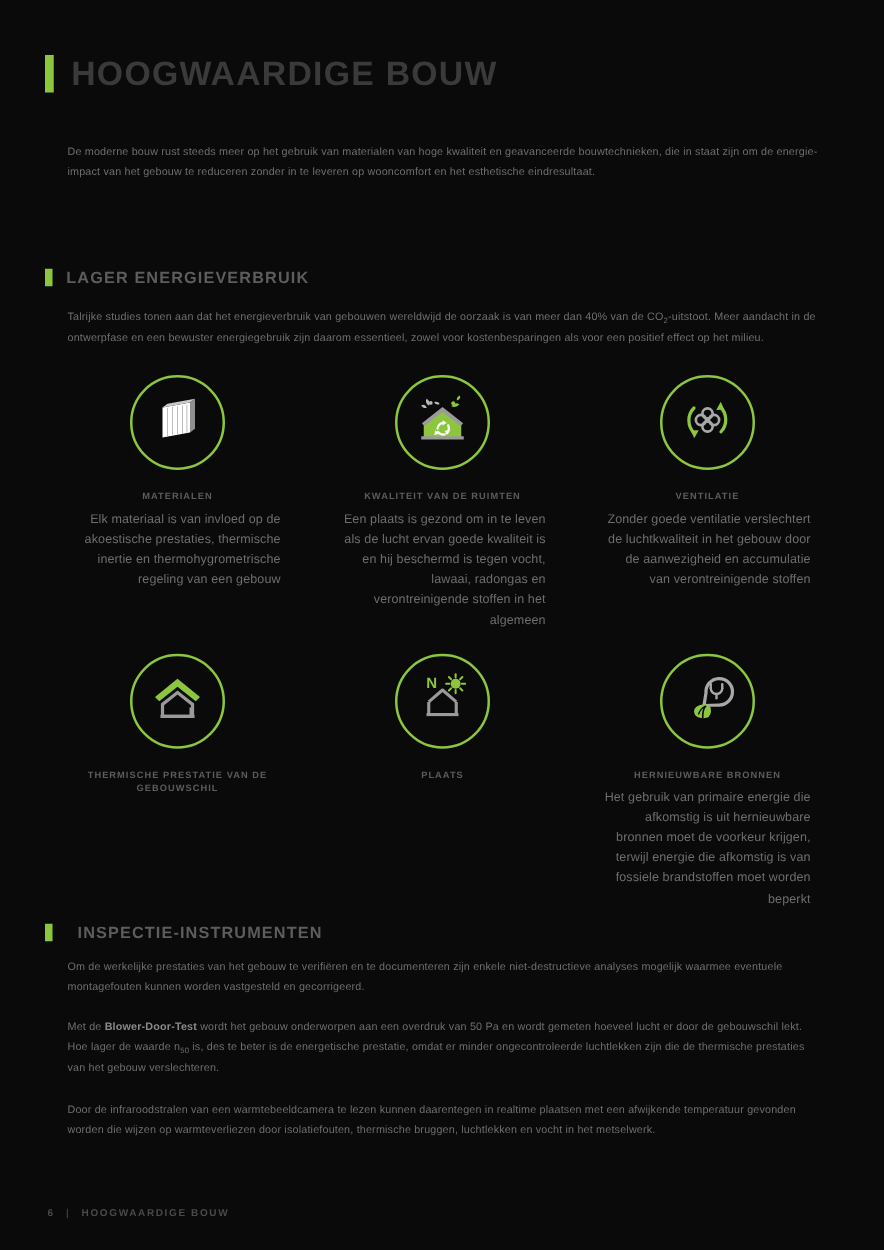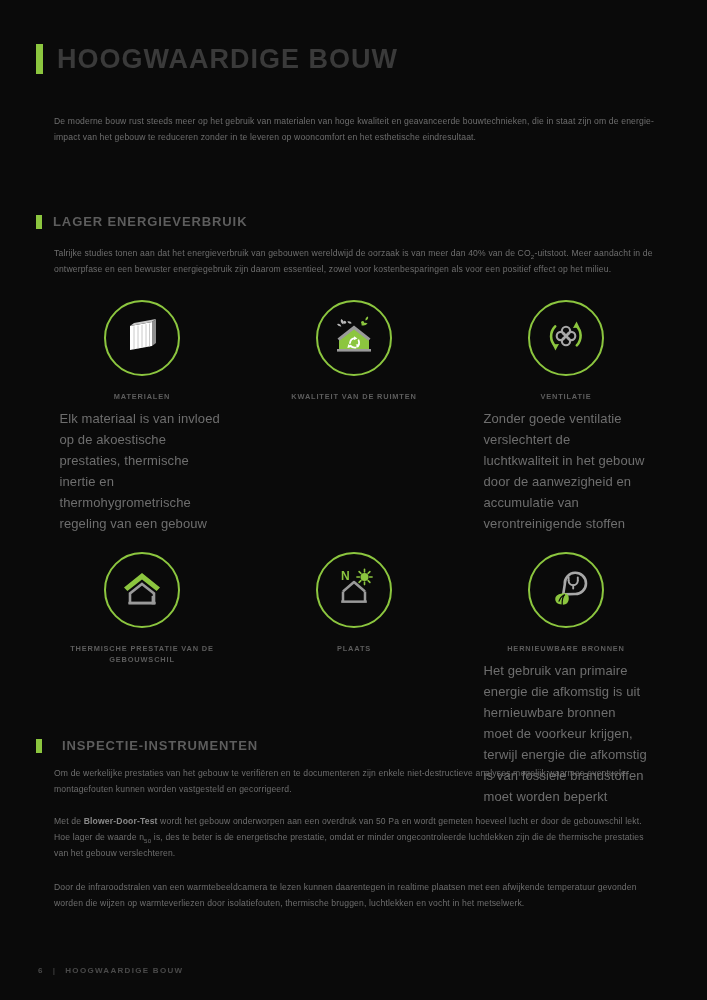--- a/index.html
+++ b/index.html
@@ -61,22 +61,22 @@
     border:2px solid #8cc63f;
     display:flex; align-items:center; justify-content:center;
     margin-bottom:16px;
   }
   .cell-title {
     font-size:7.4px; font-weight:700; letter-spacing:0.85px;
     color:#5d5d5d; text-align:center; line-height:1.45; margin-bottom:5px;
     text-transform:uppercase;
   }
   .cell-desc {
-    font-size:13px; line-height:1.62; color:#6e6e6e;
-    text-align:left; width:165px; letter-spacing:0.1px;
+    font-size:10px; line-height:1.62; color:#6e6e6e;
+    text-align:right; width:165px; letter-spacing:0.1px;
   }
 
   
   .footer {
     position:absolute; left:38px; bottom:25px;
     display:flex; align-items:center; gap:9px;
     font-size:8px; font-weight:700; letter-spacing:1.3px; color:#4a4a4a;
   }
   .footer .sep { color:#3c3c3c; }
 </style>
@@ -149,20 +149,21 @@
             <g fill="#b9b9b9">
               <circle cx="14.6" cy="9.3" r="1.5"></circle>
               <path d="M13.2 11.6 q-3.6-2.4-2-5.6 q3.4 1.8 2 5.6"></path>
               <path d="M17.2 8.6 q3.2-1 4.6 1.6 q-3 1.4-4.6-1.6"></path>
               <path d="M11.4 13.4 q-3.3 0.4-4.4-2.3 q3.2-1.2 4.4 2.3"></path>
             </g>
           </svg>
         </span>
       </div>
       <div class="cell-title">KWALITEIT VAN DE RUIMTEN</div>
+      <div class="cell-desc">Een plaats is gezond om in te leven als de lucht ervan goede kwaliteit is en hij beschermd is tegen vocht, lawaai, radongas en verontreinigende stoffen in het algemeen</div>
     </div>
 
     <div class="cell">
       <div class="circle">
         <span>
           <svg width="48" height="48" viewBox="0 0 48 48">
             <g fill="none" stroke="#8cc63f" stroke-width="2.6" stroke-linecap="round">
               <path d="M34.2 13.6 A14 14 0 0 1 34.8 33.4"></path>
               <path d="M13.6 34.6 A14 14 0 0 1 13.2 14.4"></path>
             </g>

